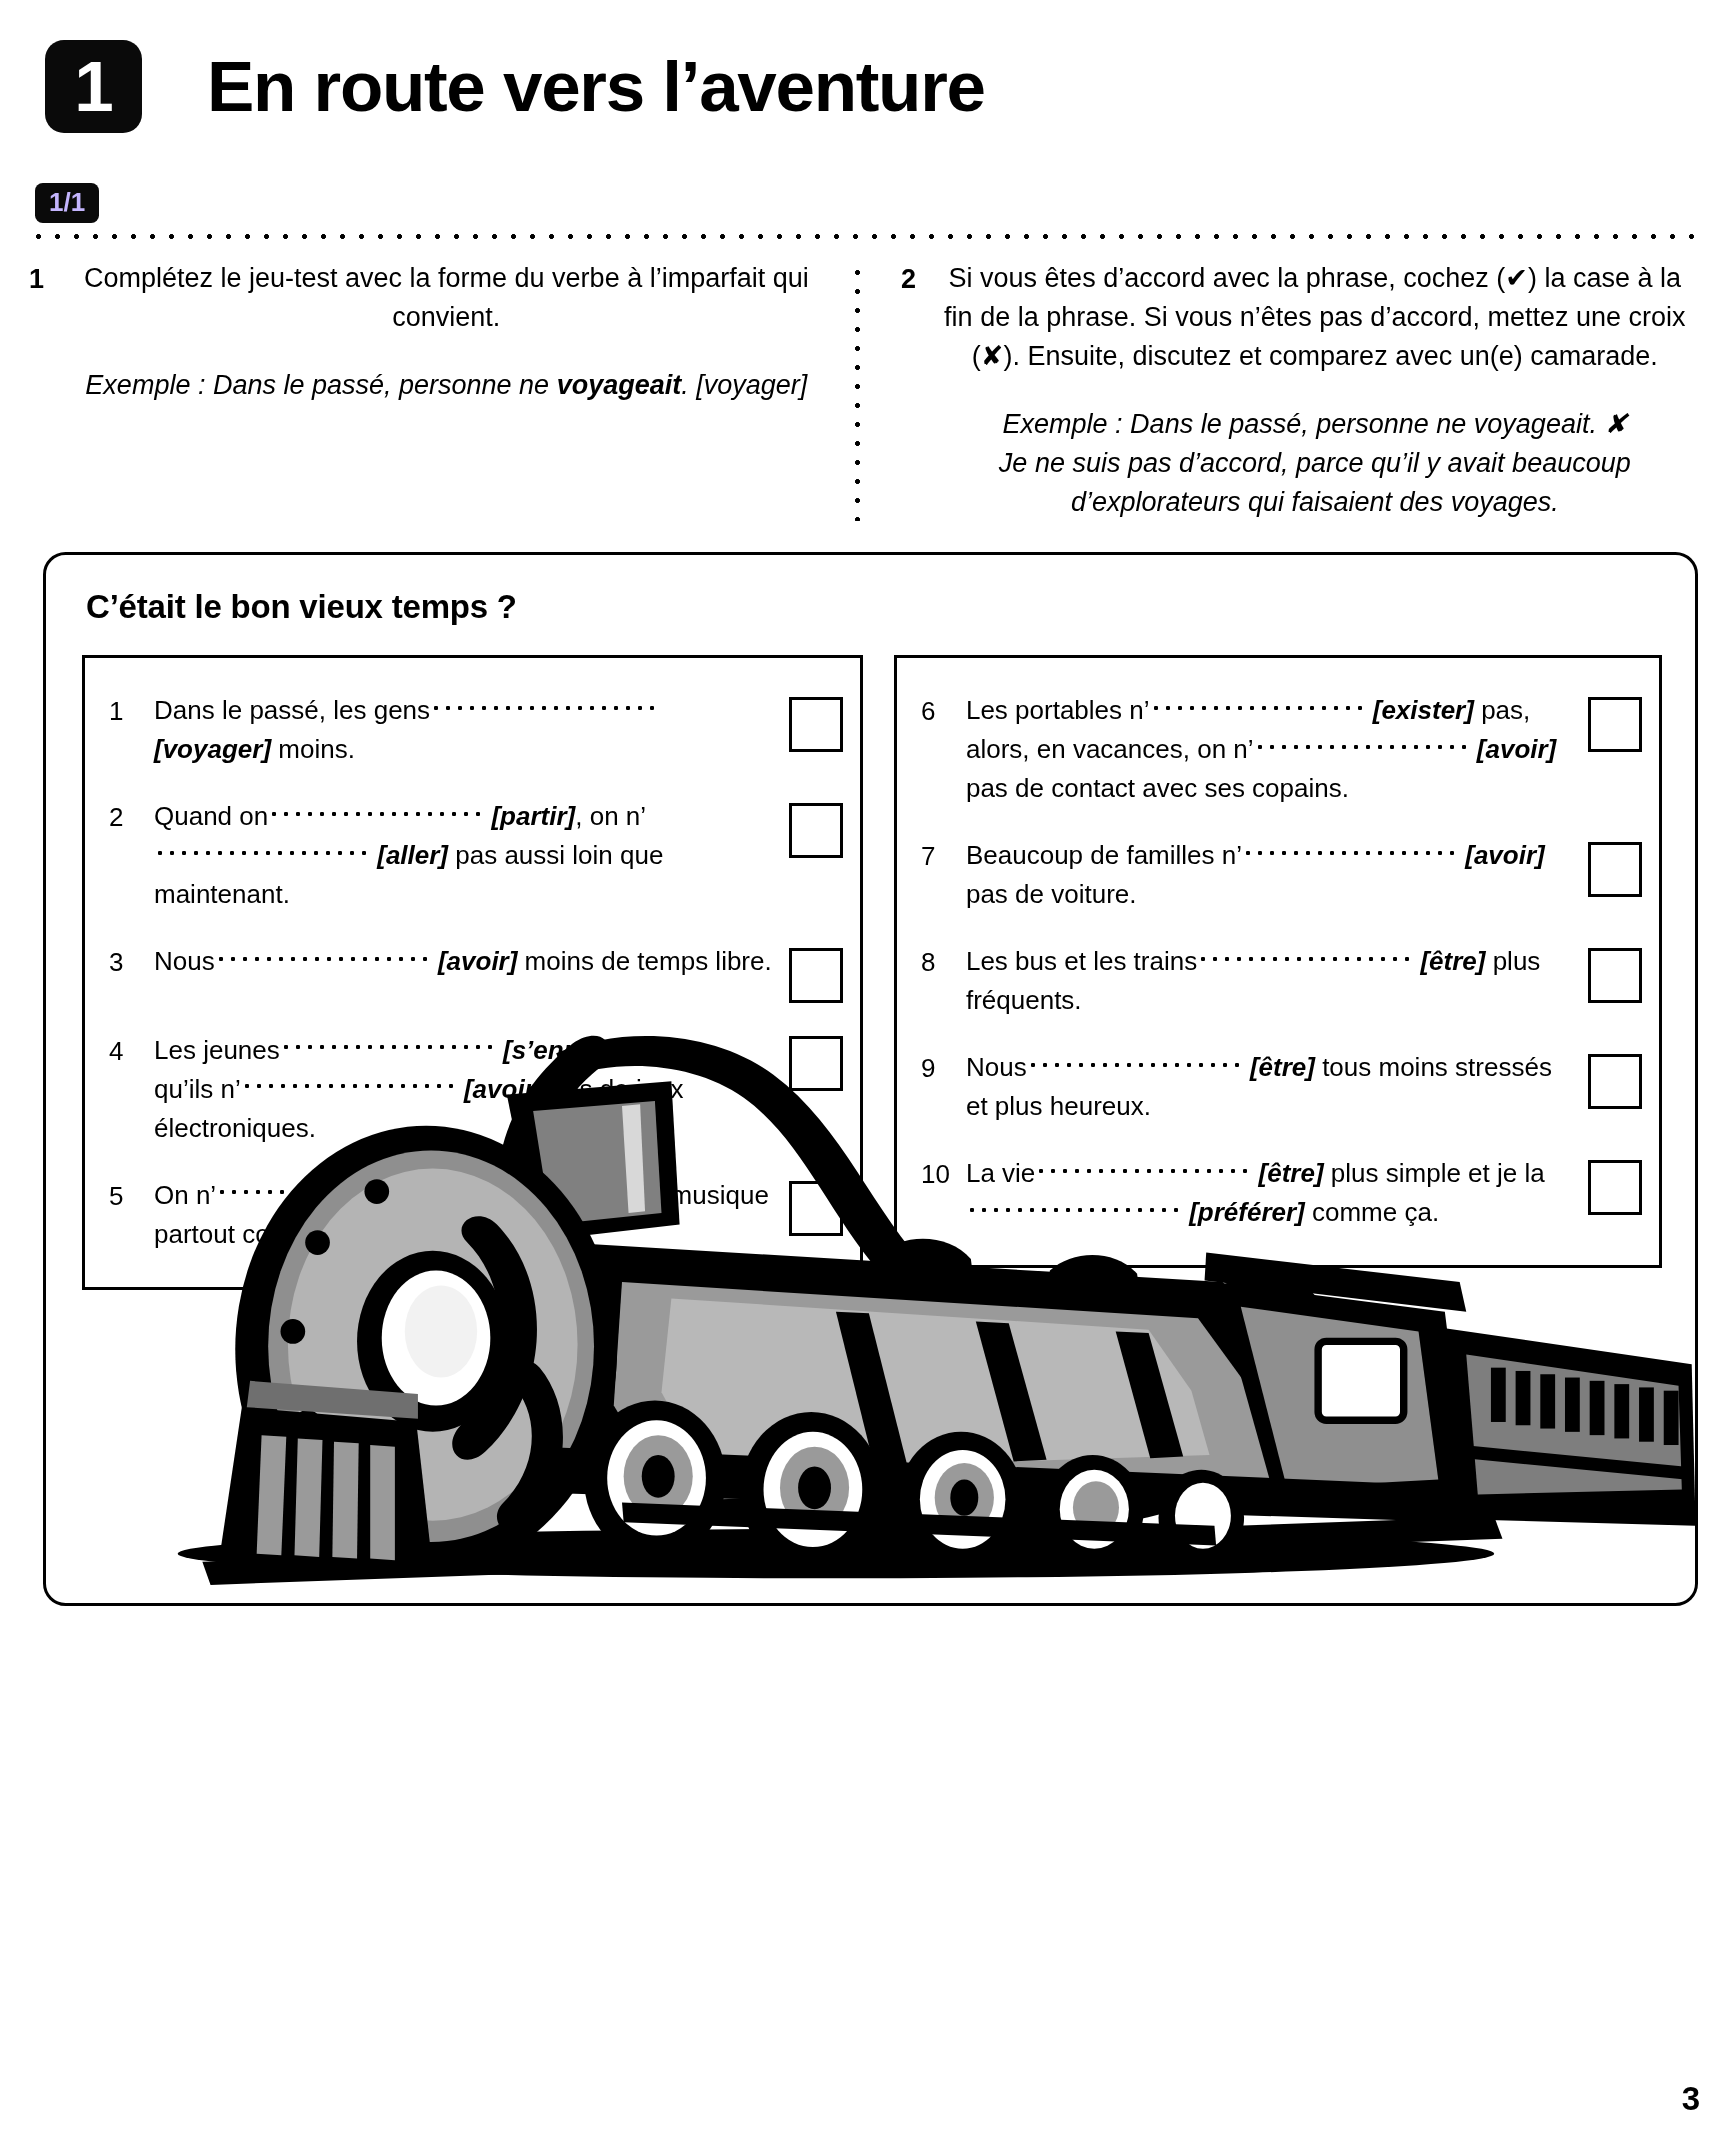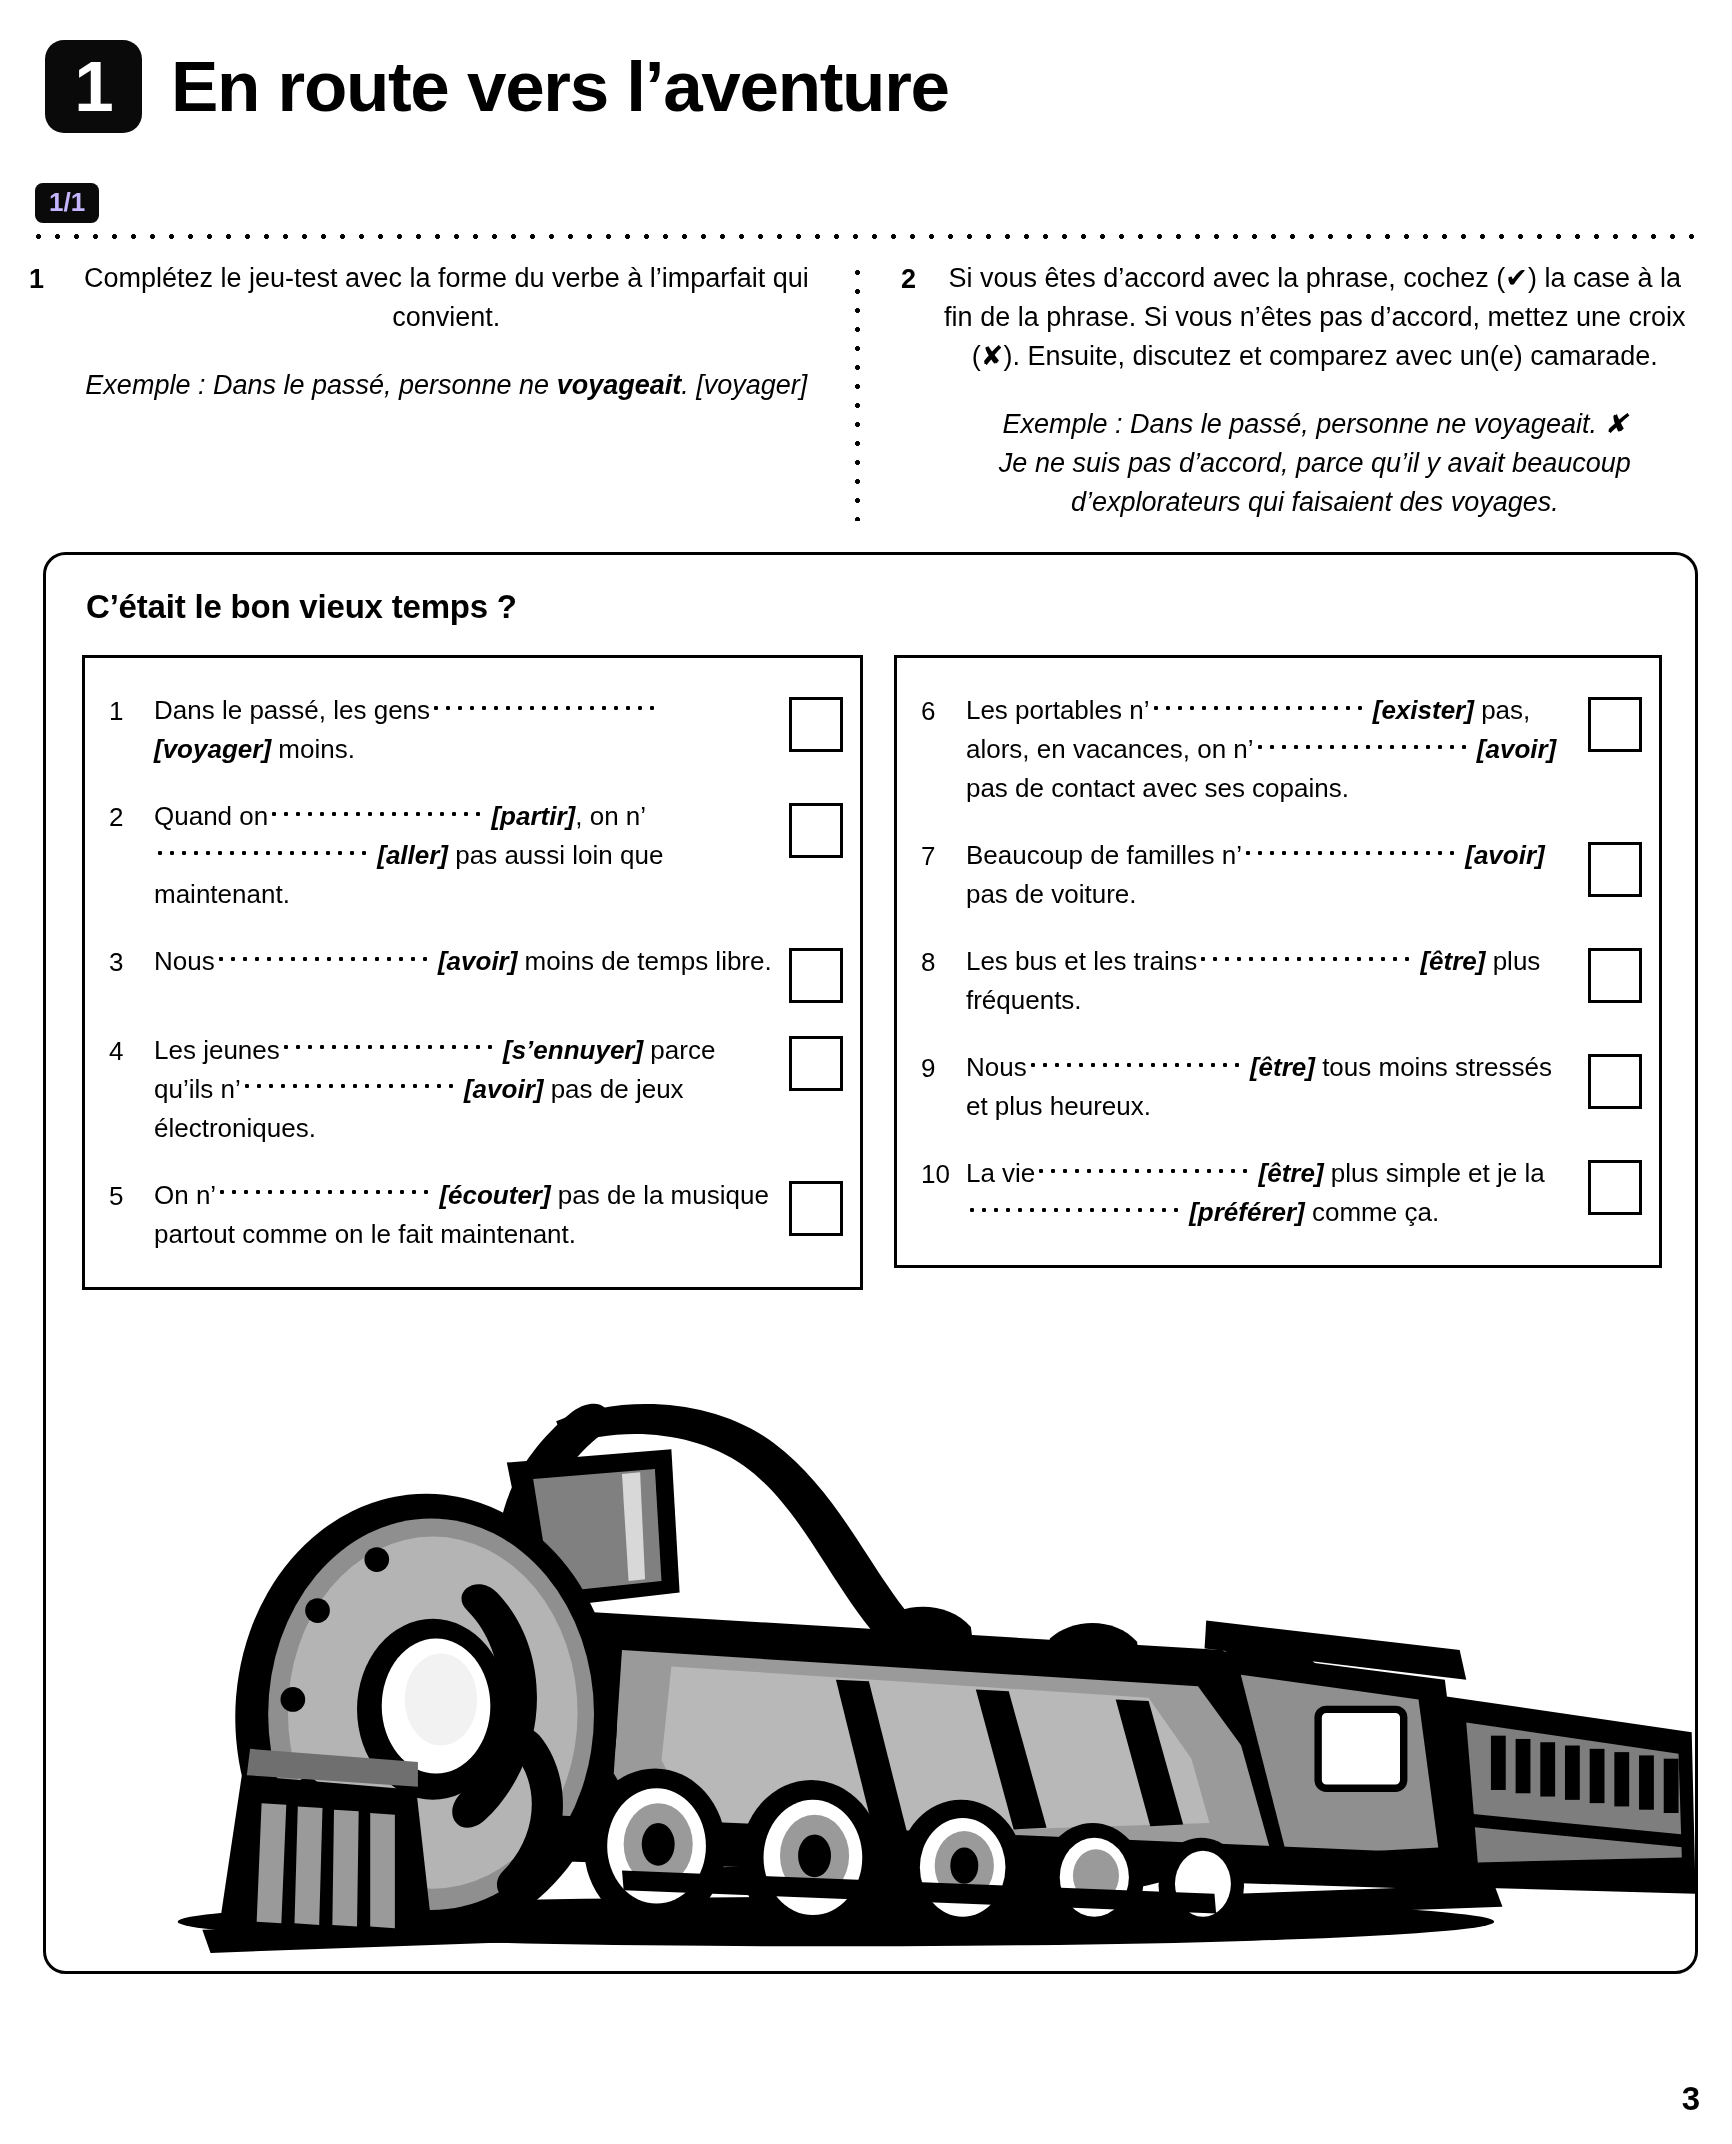--- a/index.html
+++ b/index.html
@@ -36,20 +36,21 @@
     justify-content: center;
     line-height: 1;
     letter-spacing: -0.9px;
   }
   .unit-title {
     font-size: 71px;
     font-weight: bold;
     letter-spacing: -1.3px;
     line-height: 1;
     white-space: nowrap;
+    margin-left: 36px;
   }
 
   
   .pageref-wrap {
     padding: 50px 0 0 35px;
   }
   .pageref-badge {
     display: inline-block;
     background: #0a0a0a;
     color: #c4b5fd;
@@ -107,21 +108,21 @@
     background-position: center 0;
     background-repeat: repeat-y;
   }
 
   
   .quiz-panel {
     position: relative;
     margin: 31px 35px 0 43px;
     border: 3.5px solid #000;
     border-radius: 22.5px;
-    height: 1422px;
+    height: 1054px;
     box-sizing: border-box;
     overflow: hidden;
   }
   .quiz-heading {
     font-size: 33px;
     font-weight: bold;
     padding: 33px 0 0 40px;
     letter-spacing: -0.2px;
   }
 

